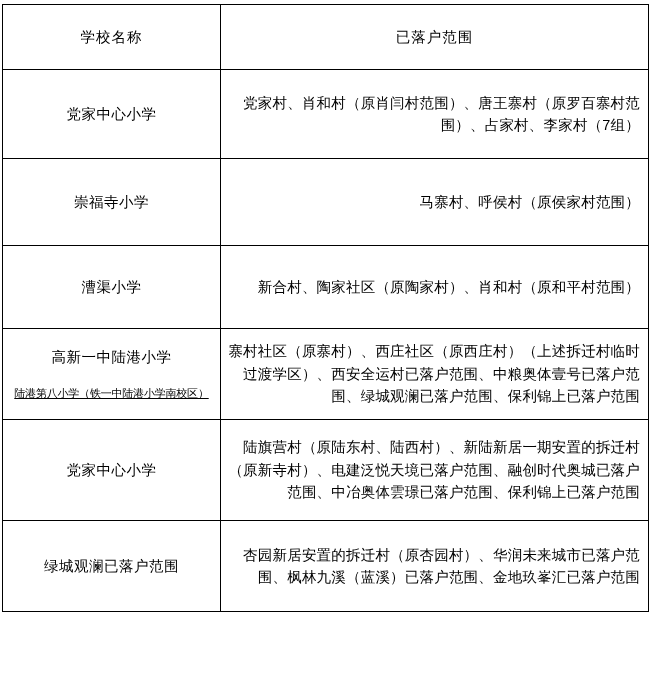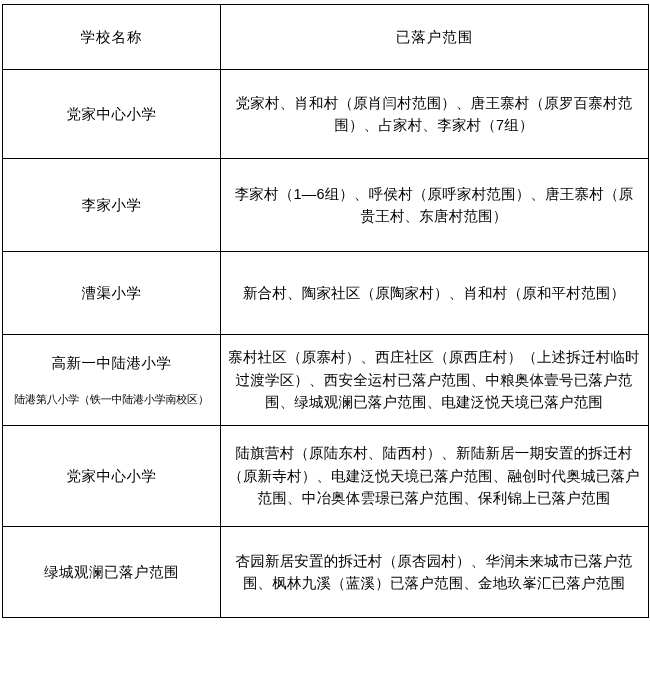--- a/index.html
+++ b/index.html
@@ -41,35 +41,36 @@
     text-align: center;
     height: 62px;
     font-size: 15px;
     letter-spacing: 1px;
   }
   td.school-cell {
     text-align: center;
     padding: 6px 4px;
   }
   td.range-cell {
-    text-align: center;
+    text-align: right;
     padding: 8px 8px 8px 7px;
     letter-spacing: 0.2px;
   }
   .school-main {
     display: block;
     font-size: 14.5px;
     letter-spacing: 0.5px;
   }
   .school-sub {
     display: block;
     font-size: 11px;
     letter-spacing: -0.2px;
     margin-top: 17px;
     white-space: nowrap;
+    text-decoration: underline;
   }
   
   tr.r0 td { height: 72px; }
   tr.r1 td { height: 70px; }
   tr.r2 td { height: 76px; }
   tr.r3 td { height: 66px; }
   tr.r4 td { height: 74px; }
   tr.r5 td { height: 84px; }
   tr.r6 td { height: 74px; }
 </style>
@@ -88,38 +89,38 @@
         <th class="head-cell">已落户范围</th>
       </tr>
     </thead>
     <tbody>
       <tr class="r0">
         <td class="school-cell">
           <span class="school-main">党家中心小学</span>
         </td>
         <td class="range-cell">党家村、肖和村（原肖闫村范围）、唐王寨村（原罗百寨村范围）、占家村、李家村（7组）</td>
       </tr>
-      <tr class="r2">
+      <tr class="r1">
         <td class="school-cell">
-          <span class="school-main">李家小学</span>
+          <span class="school-main">崇福寺小学</span>
         </td>
-        <td class="range-cell">李家村（1—6组）、呼侯村（原呼家村范围）、唐王寨村（原贵王村、东唐村范围）</td>
+        <td class="range-cell">马寨村、呼侯村（原侯家村范围）</td>
       </tr>
       <tr class="r3">
         <td class="school-cell">
           <span class="school-main">漕渠小学</span>
         </td>
         <td class="range-cell">新合村、陶家社区（原陶家村）、肖和村（原和平村范围）</td>
       </tr>
       <tr class="r4">
         <td class="school-cell">
           <span class="school-main">高新一中陆港小学</span>
           <span class="school-sub">陆港第八小学（铁一中陆港小学南校区）</span>
         </td>
-        <td class="range-cell">寨村社区（原寨村）、西庄社区（原西庄村）（上述拆迁村临时过渡学区）、西安全运村已落户范围、中粮奥体壹号已落户范围、绿城观澜已落户范围、电建泛悦天境已落户范围</td>
+        <td class="range-cell">寨村社区（原寨村）、西庄社区（原西庄村）（上述拆迁村临时过渡学区）、西安全运村已落户范围、中粮奥体壹号已落户范围、绿城观澜已落户范围、保利锦上已落户范围</td>
       </tr>
       <tr class="r5">
         <td class="school-cell">
           <span class="school-main">党家中心小学</span>
         </td>
         <td class="range-cell">陆旗营村（原陆东村、陆西村）、新陆新居一期安置的拆迁村（原新寺村）、电建泛悦天境已落户范围、融创时代奥城已落户范围、中冶奥体雲璟已落户范围、保利锦上已落户范围</td>
       </tr>
       <tr class="r6">
         <td class="school-cell">
           <span class="school-main">绿城观澜已落户范围</span>

